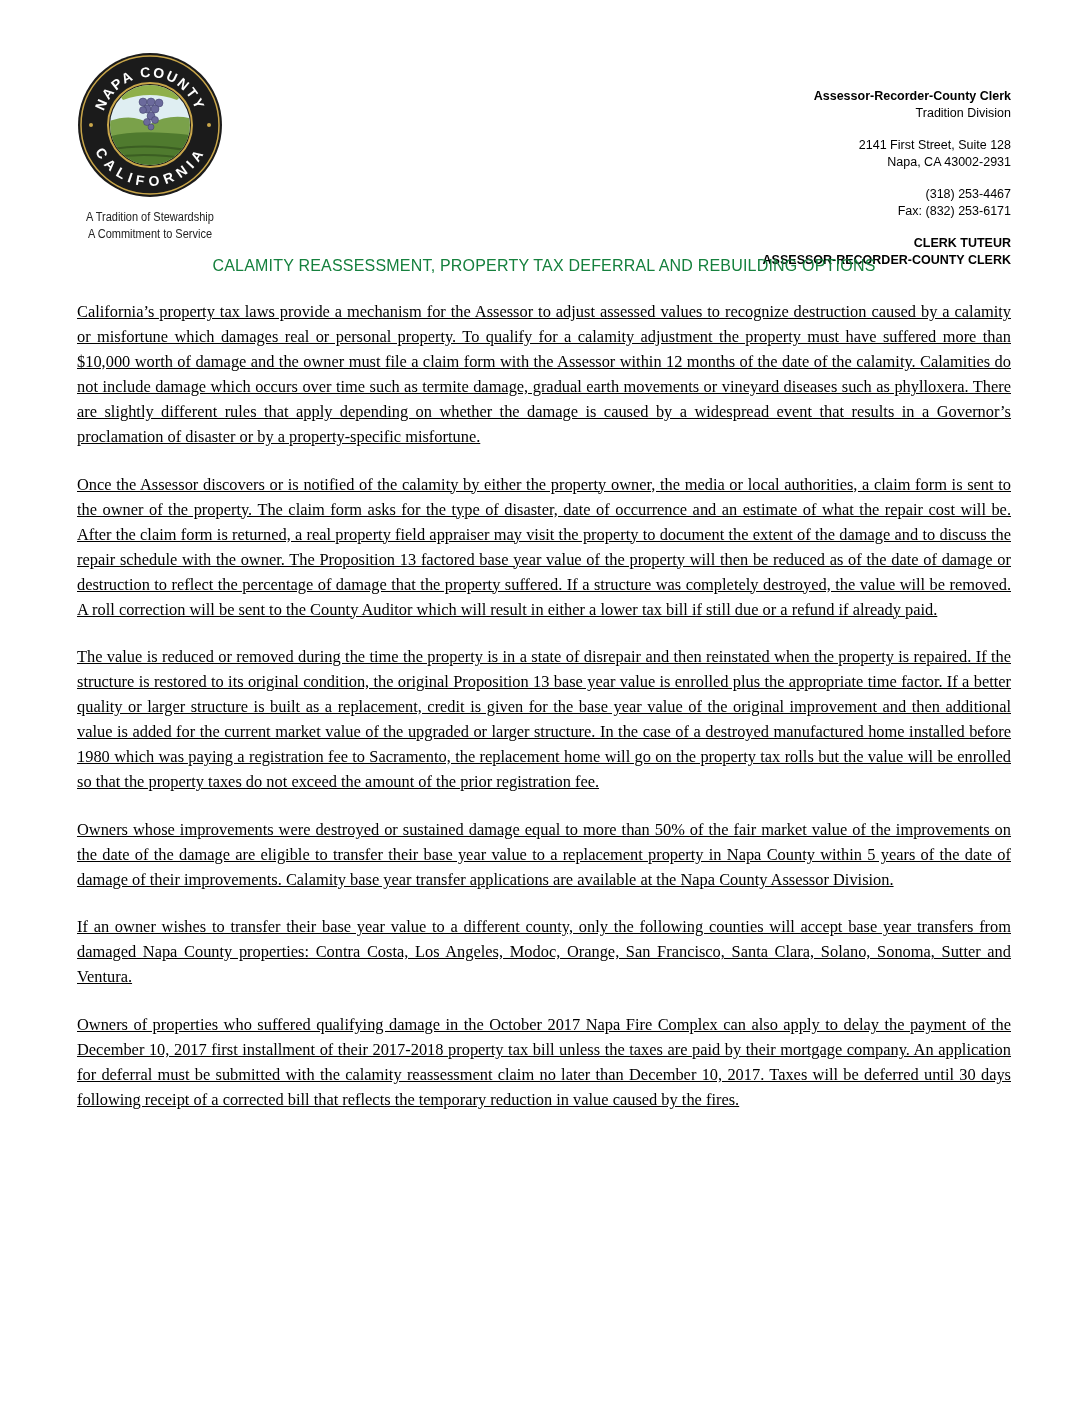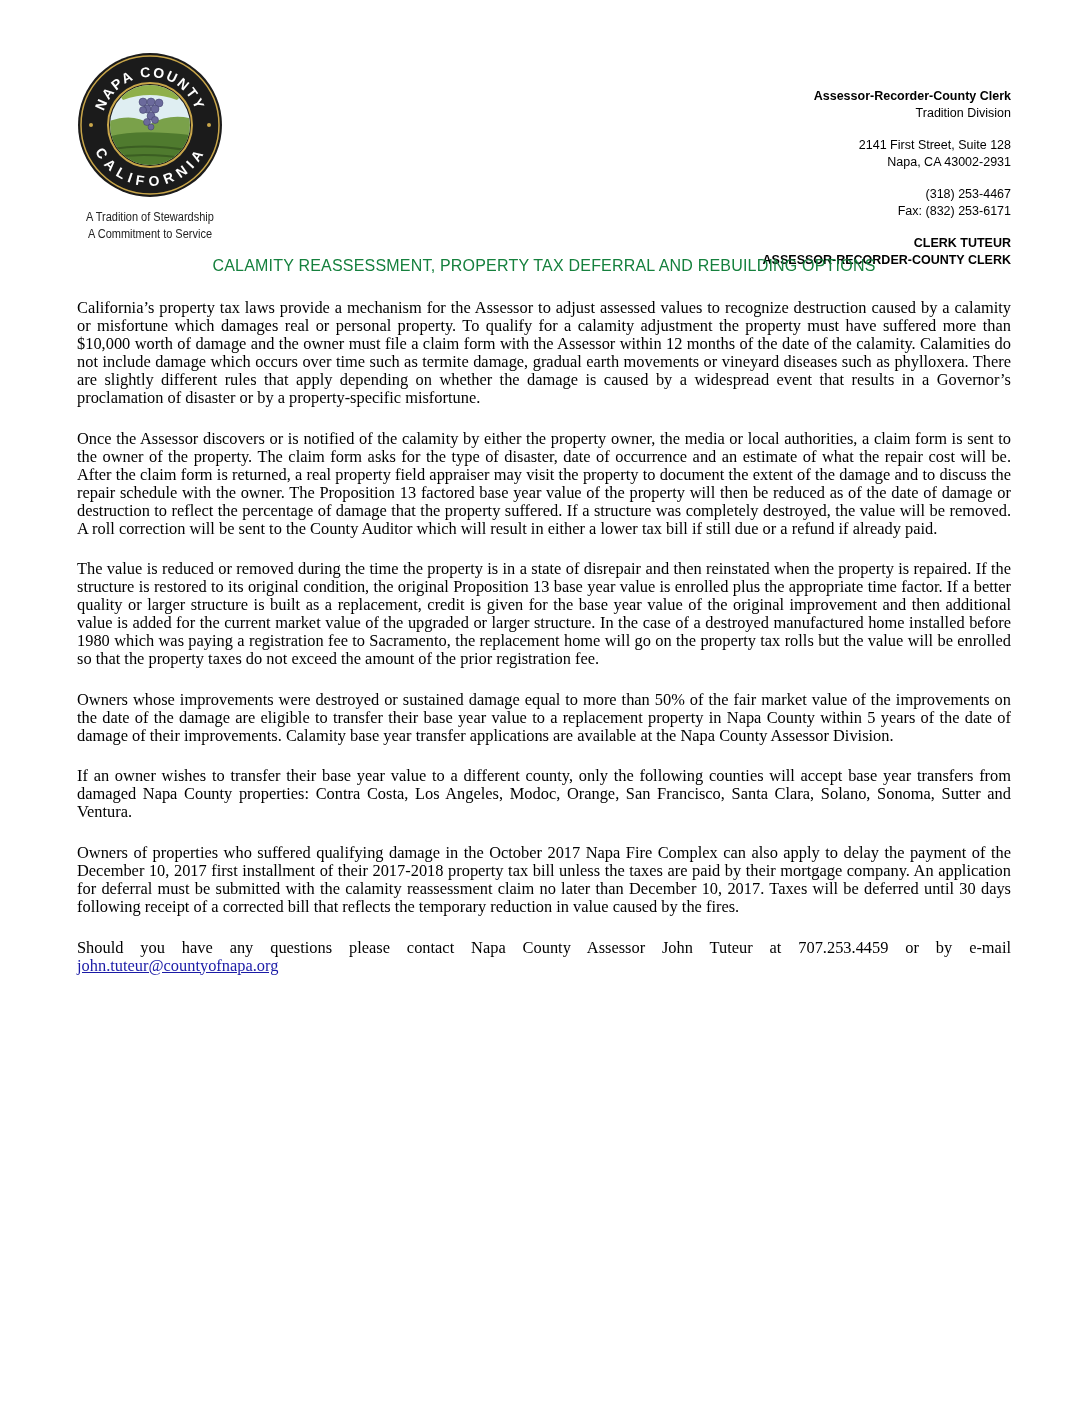--- a/index.html
+++ b/index.html
@@ -13,21 +13,21 @@
 
   .contact { position: absolute; right: 77px; top: 52px; text-align: right;
     font-family: "Liberation Sans", sans-serif; font-size: 12.5px; line-height: 16.5px; color: #000; margin-top: 36px; }
   .contact .bold { font-weight: bold; }
   .contact .gap { height: 16px; }
 
   .doc-title { position: absolute; left: 0; width: 1088px; top: 257px; text-align: center;
     font-family: Liberation Sans, sans-serif; font-size: 16px; color: #15803d; letter-spacing: 0.2px; }
 
   .body { position: absolute; left: 77px; top: 299px; width: 934px;
-    font-family: "Liberation Serif", serif; font-size: 16.4px; line-height: 18px; color: #000; }
+    font-family: "Liberation Serif", serif; font-size: 16.4px; line-height: 25px; color: #000; text-decoration: underline; }
   .body p { margin: 0 0 22.6px 0; text-align: justify; }
   .body a { color: #1a1aa6; text-decoration: underline; }
 </style>
 </head>
 <body>
 
 <div class="page">
 
   <svg class="seal" viewBox="0 0 146 146">
     <defs>
@@ -91,16 +91,15 @@
 
   <div class="doc-title">CALAMITY REASSESSMENT, PROPERTY TAX DEFERRAL AND REBUILDING OPTIONS</div>
 
   <div class="body">
     <p>California’s property tax laws provide a mechanism for the Assessor to adjust assessed values to recognize destruction caused by a calamity or misfortune which damages real or personal property.  To qualify for a calamity adjustment the property must have suffered more than $10,000 worth of damage and the owner must file a claim form with the Assessor within 12 months of the date of the calamity.  Calamities do not include damage which occurs over time such as termite damage, gradual earth movements or vineyard diseases such as phylloxera. There are slightly different rules that apply depending on whether the damage is caused by a widespread event that results in a Governor’s proclamation of disaster or by a property-specific misfortune.</p>
     <p>Once the Assessor discovers or is notified of the calamity by either the property owner, the media or local authorities, a claim form is sent to the owner of the property.  The claim form asks for the type of disaster, date of occurrence and an estimate of what the repair cost will be.   After the claim form is returned, a real property field appraiser may visit the property to document the extent of the damage and to discuss the repair schedule with the owner.  The  Proposition 13 factored base year value of the property will then be reduced as of the date of damage or destruction to reflect the percentage of damage that the property suffered.  If a structure was completely destroyed, the value will be removed.  A roll correction will be sent to the County Auditor which will result in either a lower tax bill if still due or a refund if already paid.</p>
     <p>The value is reduced or removed during the time the property is in a state of disrepair and then reinstated when the property is repaired.  If the structure is restored to its original condition, the original Proposition 13 base year value is enrolled plus the appropriate time factor.  If a better quality or larger structure is built as a replacement, credit is given for the base year value of the original improvement and then additional value is added for the current market value of the upgraded or larger structure.  In the case of a destroyed manufactured home installed before 1980 which was paying a registration fee to Sacramento, the replacement home will go on the property tax rolls but the value will be enrolled so that the property taxes do not exceed the amount of the prior registration fee.</p>
     <p>Owners whose improvements were destroyed or sustained damage equal to more than 50% of the fair market value of the improvements on the date of the damage are eligible to transfer their base year value to a replacement property in Napa County within 5 years of the date of damage of their improvements.  Calamity base year transfer applications are available at the Napa County Assessor Division.</p>
     <p>If an owner wishes to transfer their base year value to a different county, only the following counties will accept base year transfers from damaged Napa County properties: Contra Costa, Los Angeles, Modoc, Orange, San Francisco, Santa Clara, Solano, Sonoma, Sutter and Ventura.</p>
     <p>Owners of properties who suffered qualifying damage in the October 2017 Napa Fire Complex can also apply to delay the payment of the December 10, 2017 first installment of their 2017-2018 property tax bill unless the taxes are paid by their mortgage company.  An application for deferral must be submitted with the calamity reassessment claim no later than December 10, 2017.  Taxes will be deferred until 30 days following receipt of a corrected bill that reflects the temporary reduction in value caused by the fires.</p>
-    <p><span>Should you have any questions please contact Napa County Assessor John Tuteur at 707.253.4459 or by e-mail</span> <a>john.tuteur@countyofnapa.org</a></p>
   </div>
 
 </div>
 
 </body></html>

